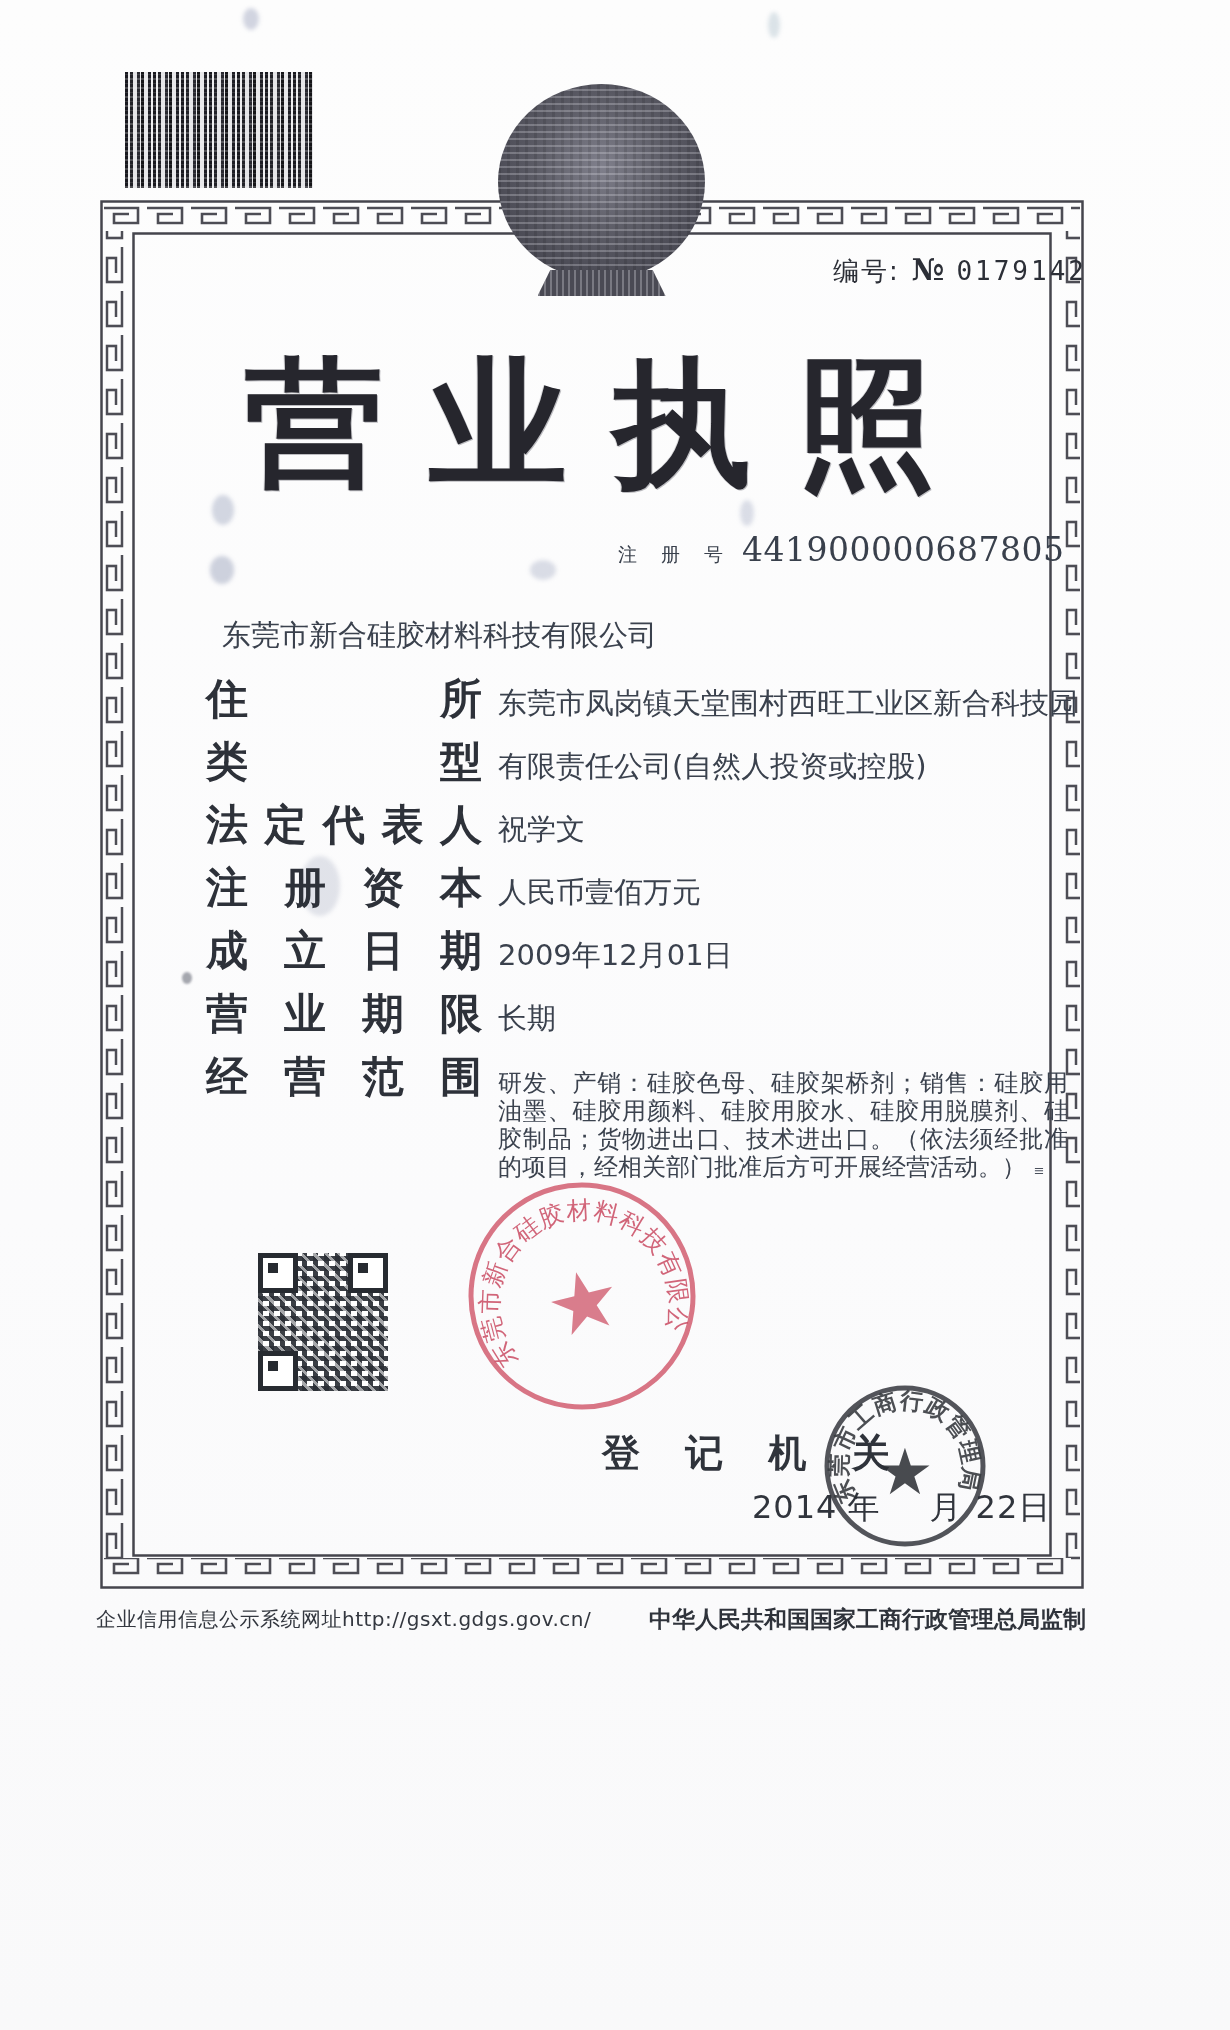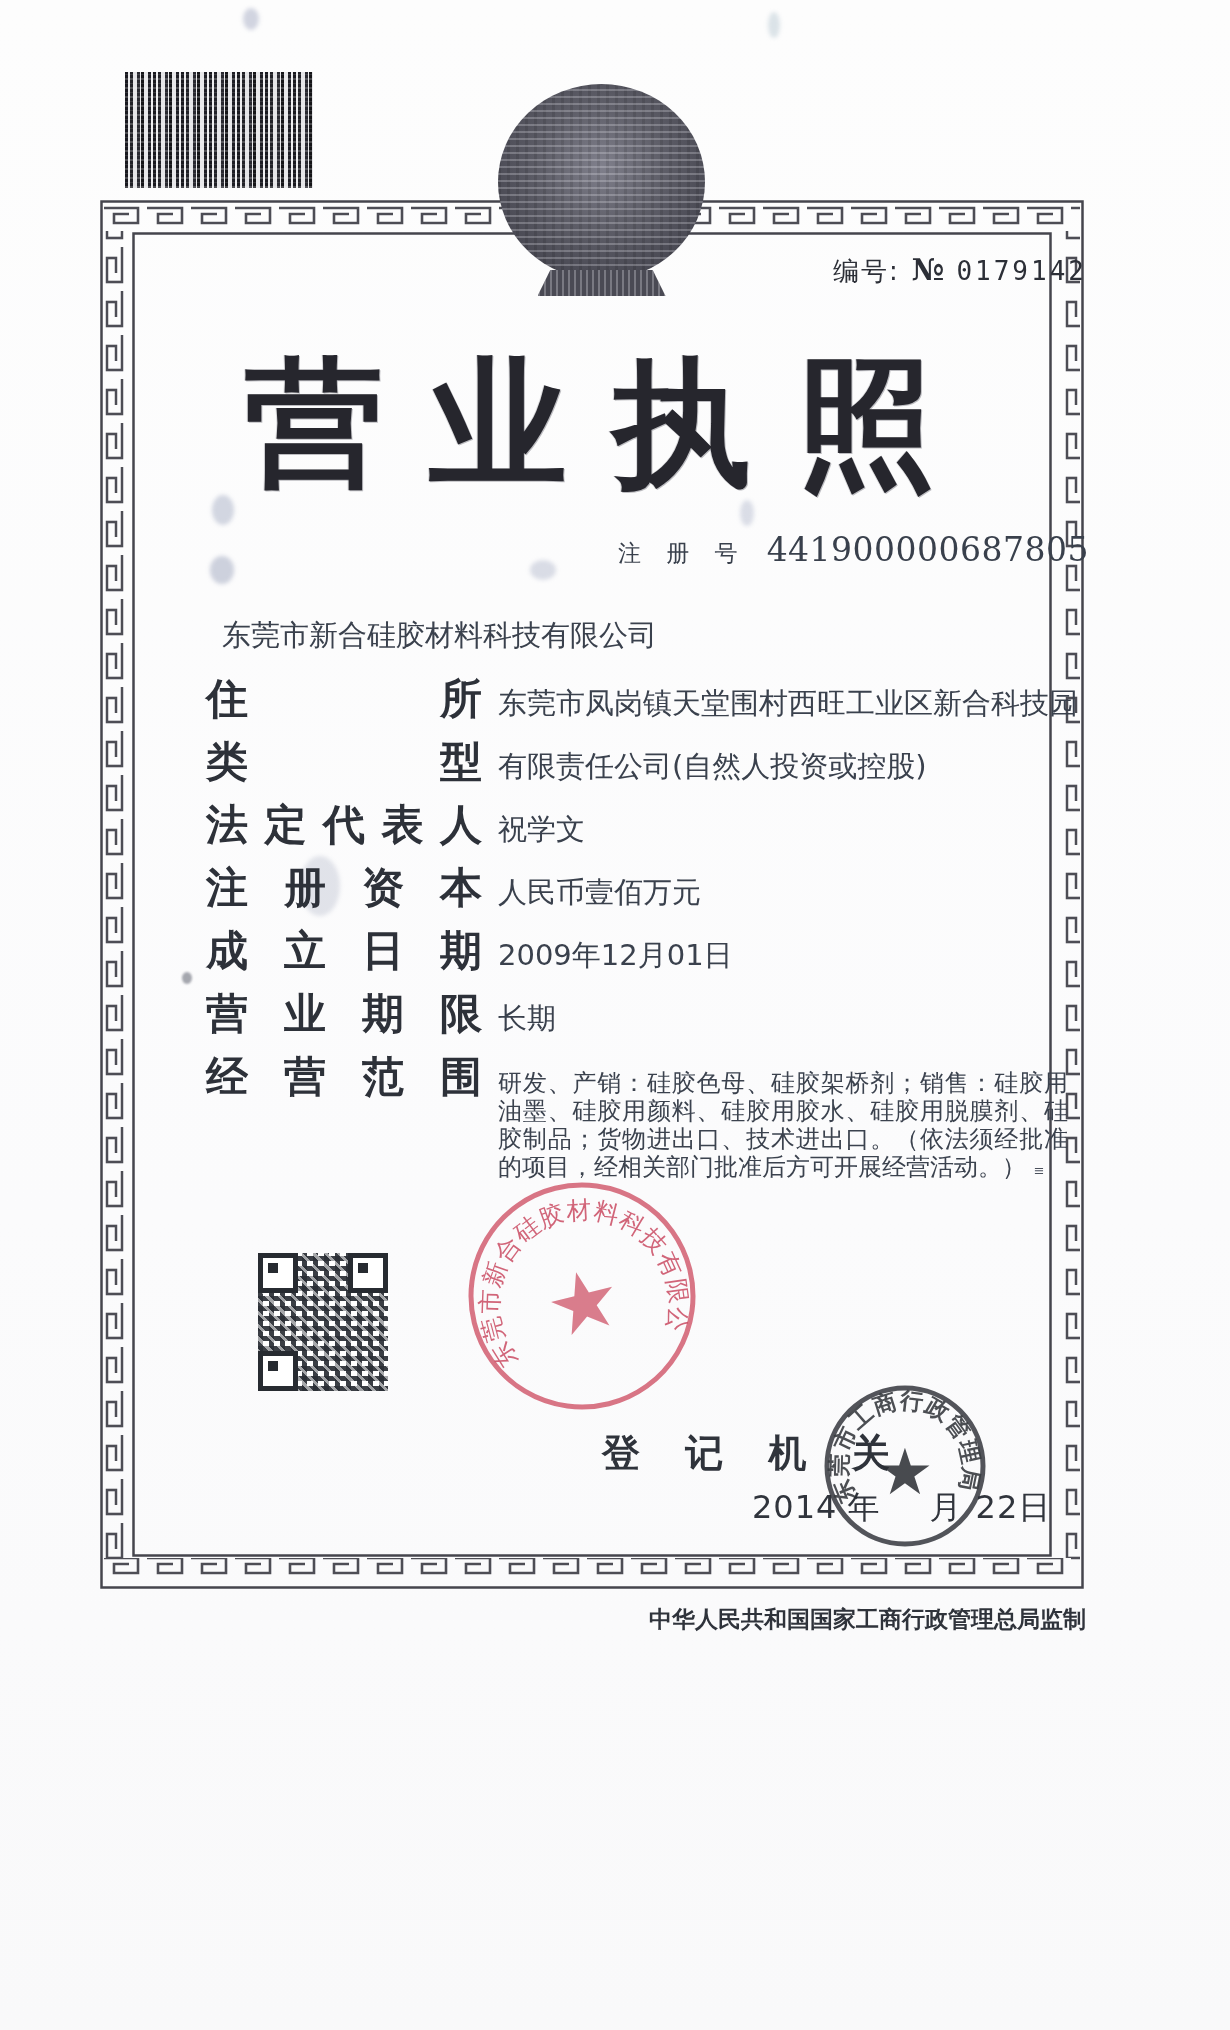--- a/index.html
+++ b/index.html
@@ -42,21 +42,21 @@
   .serial .no-digits{font-family:"DejaVu Sans Mono","Liberation Mono",monospace;font-size:26px;letter-spacing:3px;}
   
   .title{
     position:absolute;left:100px;top:332px;width:984px;margin:0;z-index:2;
     text-align:center;text-indent:42px;letter-spacing:46px;
     font-size:138px;font-weight:bold;color:#26262d;
     text-shadow:1px 1px 0 rgba(70,70,80,.35), -1px 0 0 rgba(70,70,80,.2);
   }
   
   .regno{position:absolute;left:618px;top:530px;z-index:2;white-space:nowrap;color:#39404c;}
-  .regno .lab{font-size:23px;letter-spacing:9px;margin-right:20px;}
+  .regno .lab{font-size:19px;letter-spacing:9px;margin-right:10px;}
   .regno .num{font-family:"DejaVu Serif","Liberation Serif",serif;font-size:33px;letter-spacing:.5px;}
   
   .fields{position:absolute;left:206px;top:612px;width:862px;z-index:2;}
   .row{display:flex;align-items:baseline;height:63px;}
   .row .lab{
     display:inline-block;width:276px;flex:0 0 276px;
     font-size:42px;font-weight:bold;color:#2d3139;line-height:48px;
     text-align:justify;text-align-last:justify;
   }
   .row .val{margin-left:16px;font-size:29px;color:#3a414d;line-height:46px;white-space:nowrap;}
@@ -204,20 +204,21 @@
     <defs>
       <path id="rArc" d="M 42,123 A 58,58 0 1 1 138,123" fill="none"></path>
     </defs>
     <circle cx="90" cy="90" r="78" fill="none" stroke="rgba(43,46,52,.88)" stroke-width="5"></circle>
     <text x="90" y="118" text-anchor="middle" font-size="64" fill="rgba(40,43,49,.92)">★</text>
     <text font-size="23" font-weight="bold" fill="rgba(40,43,49,.9)" letter-spacing="1">
       <textPath href="#rArc" xlink:href="#rArc">东莞市工商行政管理局</textPath>
     </text>
   </svg>
 
+  <div class="footer-left">企业信用信息公示系统网址http://gsxt.gdgs.gov.cn/</div>
   <div class="footer-right">中华人民共和国国家工商行政管理总局监制</div>
 
   <div class="smudge s1"></div>
   <div class="smudge s2"></div>
   <div class="smudge s3"></div>
   <div class="smudge s4"></div>
   <div class="smudge s5"></div>
   <div class="smudge s6"></div>
   <div class="smudge s7"></div>
   <div class="smudge s8"></div>

